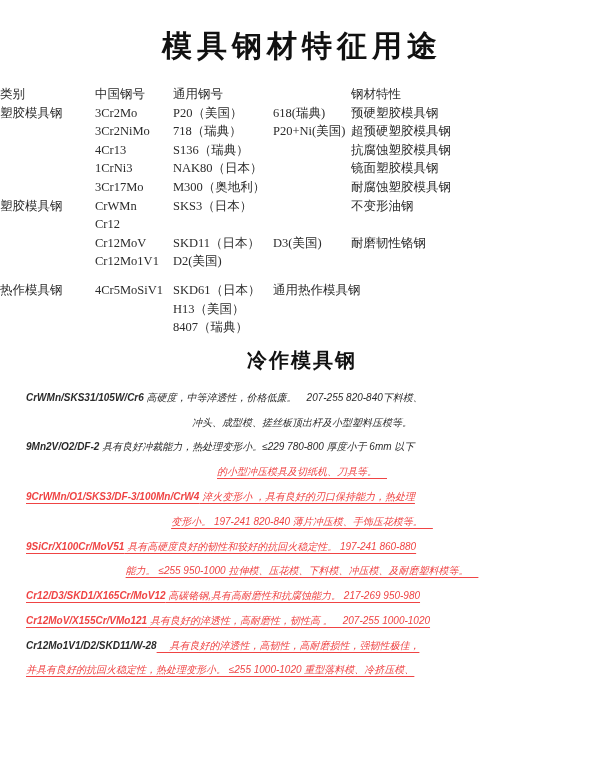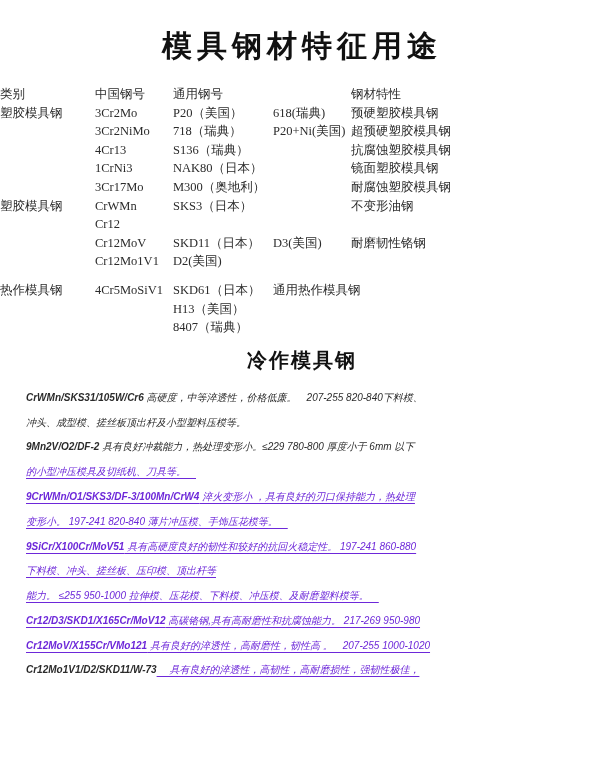--- a/index.html
+++ b/index.html
@@ -23,23 +23,23 @@
     text-align:center;font-size:20px;font-weight:700;color:#111;
     margin:10px 0 12px;letter-spacing:2px;font-family:Liberation Mono, monospace;
   }
   
   .paras{
     margin:2px 26px 0 26px;font-size:10px;
     font-family:"Liberation Sans","DejaVu Sans",sans-serif;
     font-style:italic;
   }
   .pline{line-height:24.8px;white-space:pre;text-align:left}
-  .pline.center{}
+  .pline.center{text-align:center}
   .pline b{font-weight:700}
-  .navy{color:#6d28d9}
+  .navy{color:#ef4444}
   .black{color:#2b2b2b}
   .u{text-decoration:underline;text-underline-offset:3px}
 </style>
 </head>
 <body>
 
 <div class="doc">
 
   <h1 class="title">模具钢材特征用途</h1>
 
@@ -147,24 +147,24 @@
     <div class="pline black"><b>CrWMn/SKS31/105W/Cr6</b><span> 高硬度，中等淬透性，价格低廉。　207-255 820-840下料模、</span></div>
     <div class="pline black center">冲头、成型模、搓丝板顶出杆及小型塑料压模等。</div>
 
     <div class="pline black"><b>9Mn2V/O2/DF-2</b><span> 具有良好冲裁能力，热处理变形小。≤229 780-800 厚度小于 6mm 以下</span></div>
     <div class="pline navy u center">的小型冲压模具及切纸机、刀具等。　</div>
 
     <div class="pline navy u"><b>9CrWMn/O1/SKS3/DF-3/100Mn/CrW4</b><span> 淬火变形小 ，具有良好的刃口保持能力，热处理</span></div>
     <div class="pline navy u center">变形小。 197-241 820-840 薄片冲压模、手饰压花模等。　</div>
 
     <div class="pline navy u"><b>9SiCr/X100Cr/MoV51</b><span> 具有高硬度良好的韧性和较好的抗回火稳定性。 197-241 860-880</span></div>
-    <div class="pline navy u center">下料模、冲头、搓丝板、压印模、顶出杆等</div>
 
     <div class="pline navy u center">能力。 ≤255 950-1000 拉伸模、压花模、下料模、冲压模、及耐磨塑料模等。　</div>
 
     <div class="pline navy u"><b>Cr12/D3/SKD1/X165Cr/MoV12</b><span> 高碳铬钢,具有高耐磨性和抗腐蚀能力。 217-269 950-980</span></div>
 
     <div class="pline navy u"><b>Cr12MoV/X155Cr/VMo121</b><span> 具有良好的淬透性，高耐磨性，韧性高 。　207-255 1000-1020</span></div>
 
-    <div class="pline"><b class="black">Cr12Mo1V1/D2/SKD11/W-73</b><span class="navy u">　 具有良好的淬透性，高韧性，高耐磨损性，强韧性极佳，</span></div>
+    <div class="pline"><b class="black">Cr12Mo1V1/D2/SKD11/W-28</b><span class="navy u">　 具有良好的淬透性，高韧性，高耐磨损性，强韧性极佳，</span></div>
+    <div class="pline navy u">并具有良好的抗回火稳定性，热处理变形小。 ≤255 1000-1020 重型落料模、冷挤压模、</div>
 
   </div>
 </div>
 
 </body></html>

